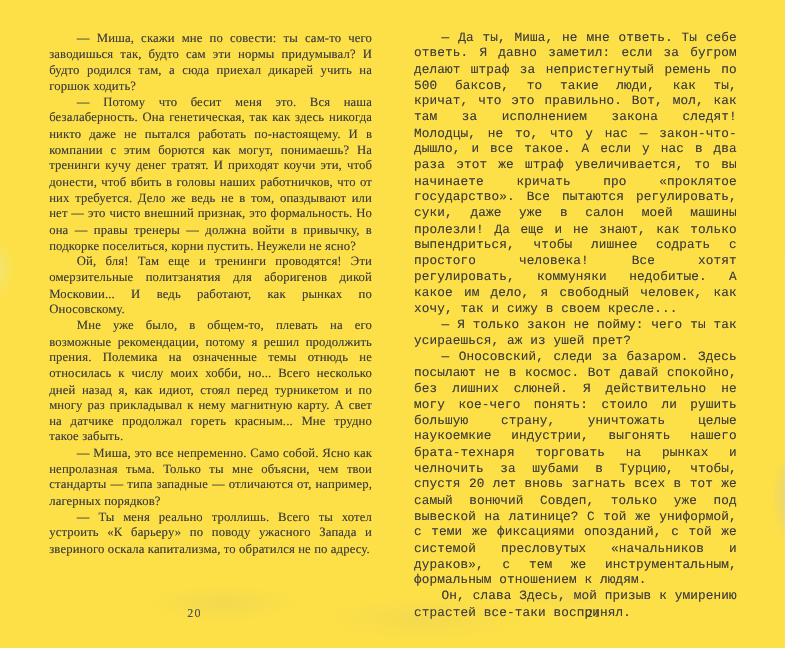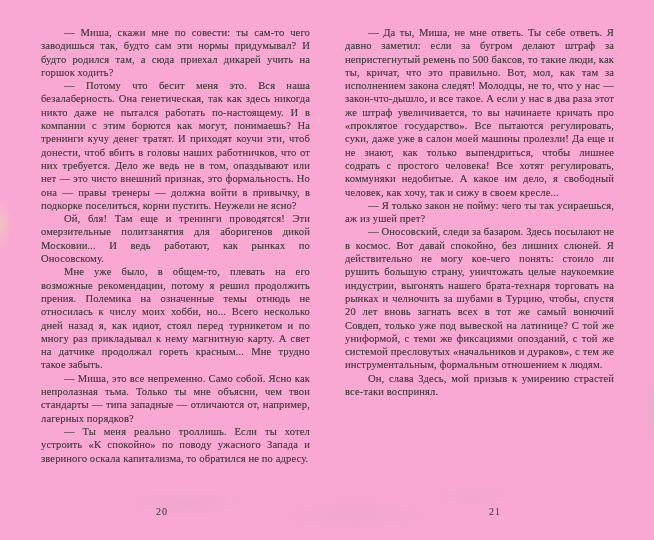--- a/index.html
+++ b/index.html
@@ -4,40 +4,40 @@
 <style>
   html, body { margin: 0; padding: 0; }
   body {
     width: 654px; height: 540px;
     background: #e9e9e9;
     font-family: "Liberation Serif", "DejaVu Serif", serif;
   }
   .scan {
     position: relative;
     width: 654px; height: 540px;
-    background: #f9a8d4;
+    background: #fde047;
     overflow: hidden;
   }
   
   .scan::after {
     content: "";
     position: absolute; left: 90px; top: 478px; width: 480px; height: 62px;
     background:
       radial-gradient(ellipse 90px 22px at 20% 40%, rgba(150,150,148,0.10), transparent 70%),
       radial-gradient(ellipse 120px 26px at 55% 60%, rgba(150,150,148,0.09), transparent 70%),
       radial-gradient(ellipse 70px 18px at 80% 30%, rgba(150,150,148,0.07), transparent 70%);
     pointer-events: none;
   }
   .page {
     position: absolute;
     top: 26px;
     width: 269px;
   }
   .page-left  { left: 41px;  }
-  .page-right { left: 345px; }
+  .page-right { left: 345px; font-family: Liberation Mono, monospace; }
   .page p {
     margin: 0;
     text-align: justify;
     text-indent: 23px;
     font-size: 10.6px;
     line-height: 13.3px;
     color: #3f3d3b;
     letter-spacing: 0.1px;
     text-shadow: 0 0 0.5px rgba(80,78,74,0.55);
     hyphens: auto;
@@ -72,21 +72,21 @@
 
   <div class="smudge smudge-left"></div>
   <div class="smudge smudge-right"></div>
 
   <div class="page page-left">
     <p>— Миша, скажи мне по совести: ты сам-то чего заводишься так, будто сам эти нормы придумывал? И будто родился там, а сюда приехал дикарей учить на горшок ходить?</p>
     <p>— Потому что бесит меня это. Вся наша безалаберность. Она генетическая, так как здесь никогда никто даже не пытался работать по-настоящему. И в компании с этим борются как могут, понимаешь? На тренинги кучу денег тратят. И приходят коучи эти, чтоб донести, чтоб вбить в головы наших работничков, что от них требуется. Дело же ведь не в том, опаздывают или нет — это чисто внешний признак, это формальность. Но она — правы тренеры — должна войти в привычку, в подкорке поселиться, корни пустить. Неужели не ясно?</p>
     <p>Ой, бля! Там еще и тренинги проводятся! Эти омерзительные политзанятия для аборигенов дикой Московии... И ведь работают, как рынках по Оносовскому.</p>
     <p>Мне уже было, в общем-то, плевать на его возможные рекомендации, потому я решил продолжить прения. Полемика на означенные темы отнюдь не относилась к числу моих хобби, но... Всего несколько дней назад я, как идиот, стоял перед турникетом и по многу раз прикладывал к нему магнитную карту. А свет на датчике продолжал гореть красным... Мне трудно такое забыть.</p>
     <p>— Миша, это все непременно. Само собой. Ясно как непролазная тьма. Только ты мне объясни, чем твои стандарты — типа западные — отличаются от, например, лагерных порядков?</p>
-    <p>— Ты меня реально троллишь. Если ты хотел устроить «К спокойно» по поводу ужасного Запада и звериного оскала капитализма, то обратился не по адресу.</p>
+    <p>— Ты меня реально троллишь. Всего ты хотел устроить «К барьеру» по поводу ужасного Запада и звериного оскала капитализма, то обратился не по адресу.</p>
   </div>
 
   <div class="page page-right">
     <p>— Да ты, Миша, не мне ответь. Ты себе ответь. Я давно заметил: если за бугром делают штраф за непристегнутый ремень по 500 баксов, то такие люди, как ты, кричат, что это правильно. Вот, мол, как там за исполнением закона следят! Молодцы, не то, что у нас — закон-что-дышло, и все такое. А если у нас в два раза этот же штраф увеличивается, то вы начинаете кричать про «проклятое государство». Все пытаются регулировать, суки, даже уже в салон моей машины пролезли! Да еще и не знают, как только выпендриться, чтобы лишнее содрать с простого человека! Все хотят регулировать, коммуняки недобитые. А какое им дело, я свободный человек, как хочу, так и сижу в своем кресле...</p>
     <p>— Я только закон не пойму: чего ты так усираешься, аж из ушей прет?</p>
     <p>— Оносовский, следи за базаром. Здесь посылают не в космос. Вот давай спокойно, без лишних слюней. Я действительно не могу кое-чего понять: стоило ли рушить большую страну, уничтожать целые наукоемкие индустрии, выгонять нашего брата-технаря торговать на рынках и челночить за шубами в Турцию, чтобы, спустя 20 лет вновь загнать всех в тот же самый вонючий Совдеп, только уже под вывеской на латинице? С той же униформой, с теми же фиксациями опозданий, с той же системой пресловутых «начальников и дураков», с тем же инструментальным, формальным отношением к людям.</p>
     <p>Он, слава Здесь, мой призыв к умирению страстей все-таки воспринял.</p>
   </div>
 
   <div class="pagenum pagenum-left">20</div>

